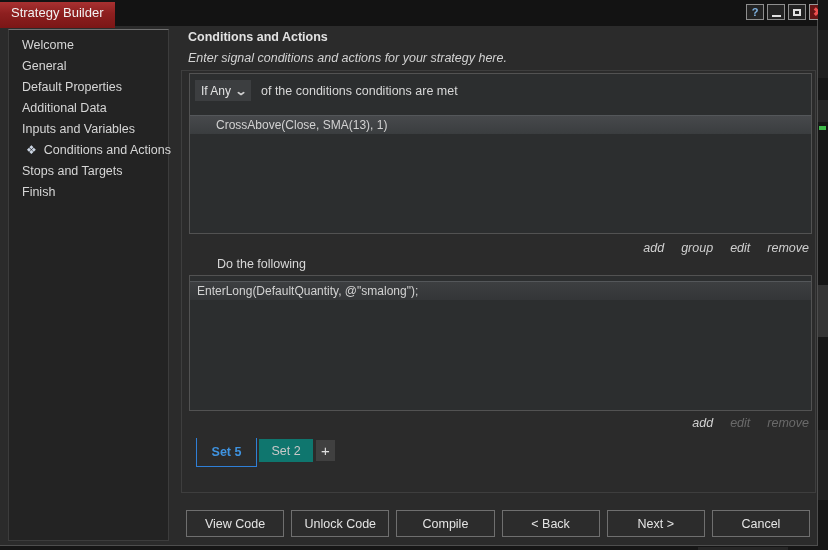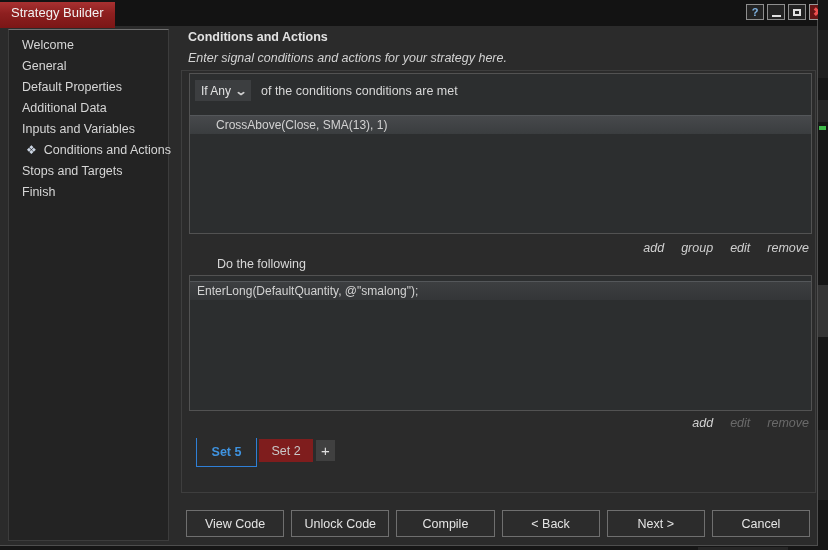--- a/index.html
+++ b/index.html
@@ -99,21 +99,21 @@
 
   
   .tab-active {
     position:absolute; left:196px; top:438px; width:61px; height:29px;
     background:#2b2b2b; border:1px solid #2f7fd6; border-top:none;
     color:#3f93e0; font-weight:bold; font-size:12.5px;
     display:flex; align-items:center; justify-content:center; cursor:default;
   }
   .tab-idle {
     position:absolute; left:259px; top:439px; width:54px; height:23px;
-    background:#7f1d1d; color:#c9c9c9; font-size:12.5px;
+    background:#0f766e; color:#c9c9c9; font-size:12.5px;
     display:flex; align-items:center; justify-content:center; cursor:default;
   }
   .tab-add {
     position:absolute; left:316px; top:440px; width:19px; height:21px;
     background:#404040; color:#e0e0e0; font-size:15px;
     display:flex; align-items:center; justify-content:center; cursor:default;
   }
 
   
   .btn-row { position:absolute; left:186px; top:510px; width:624px; display:flex; gap:7px; }

